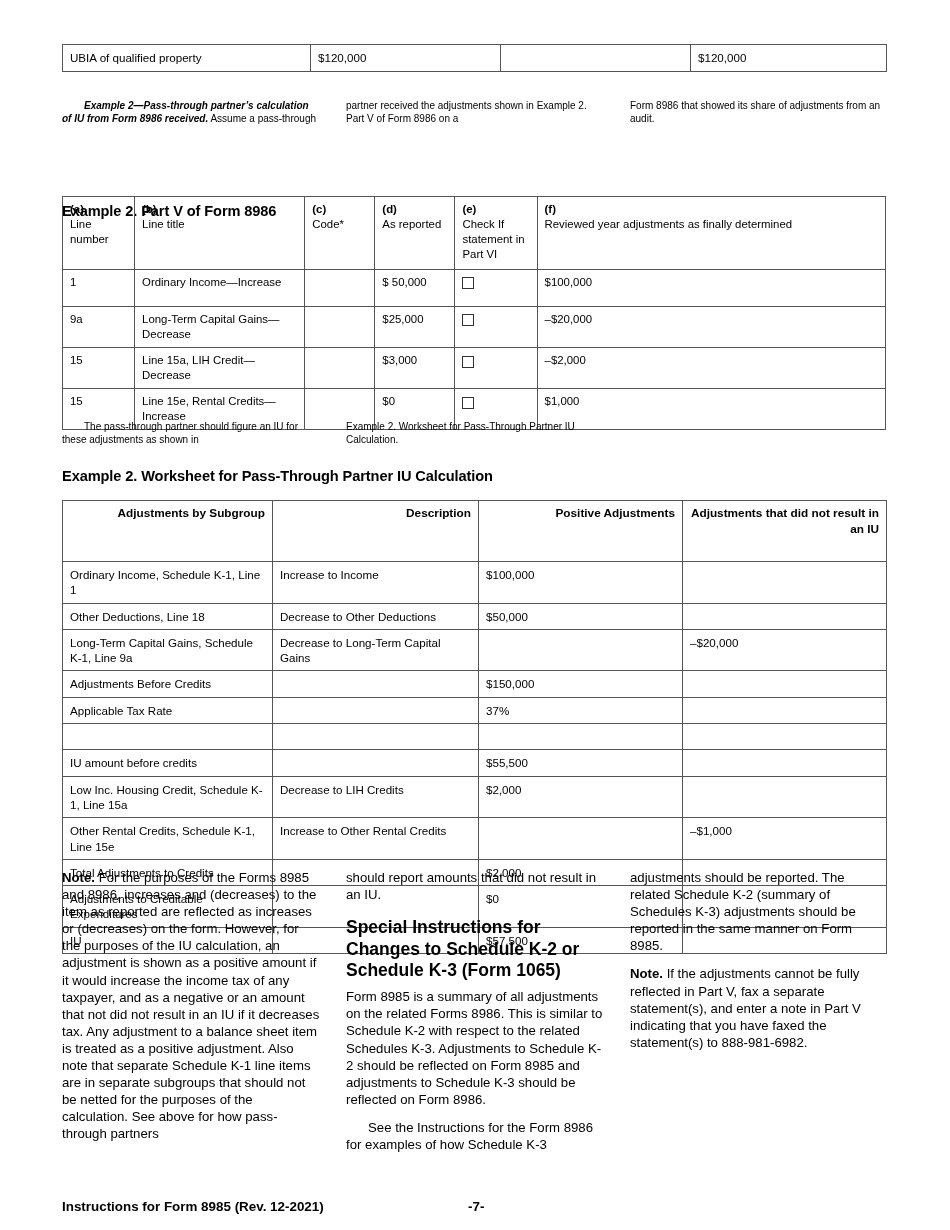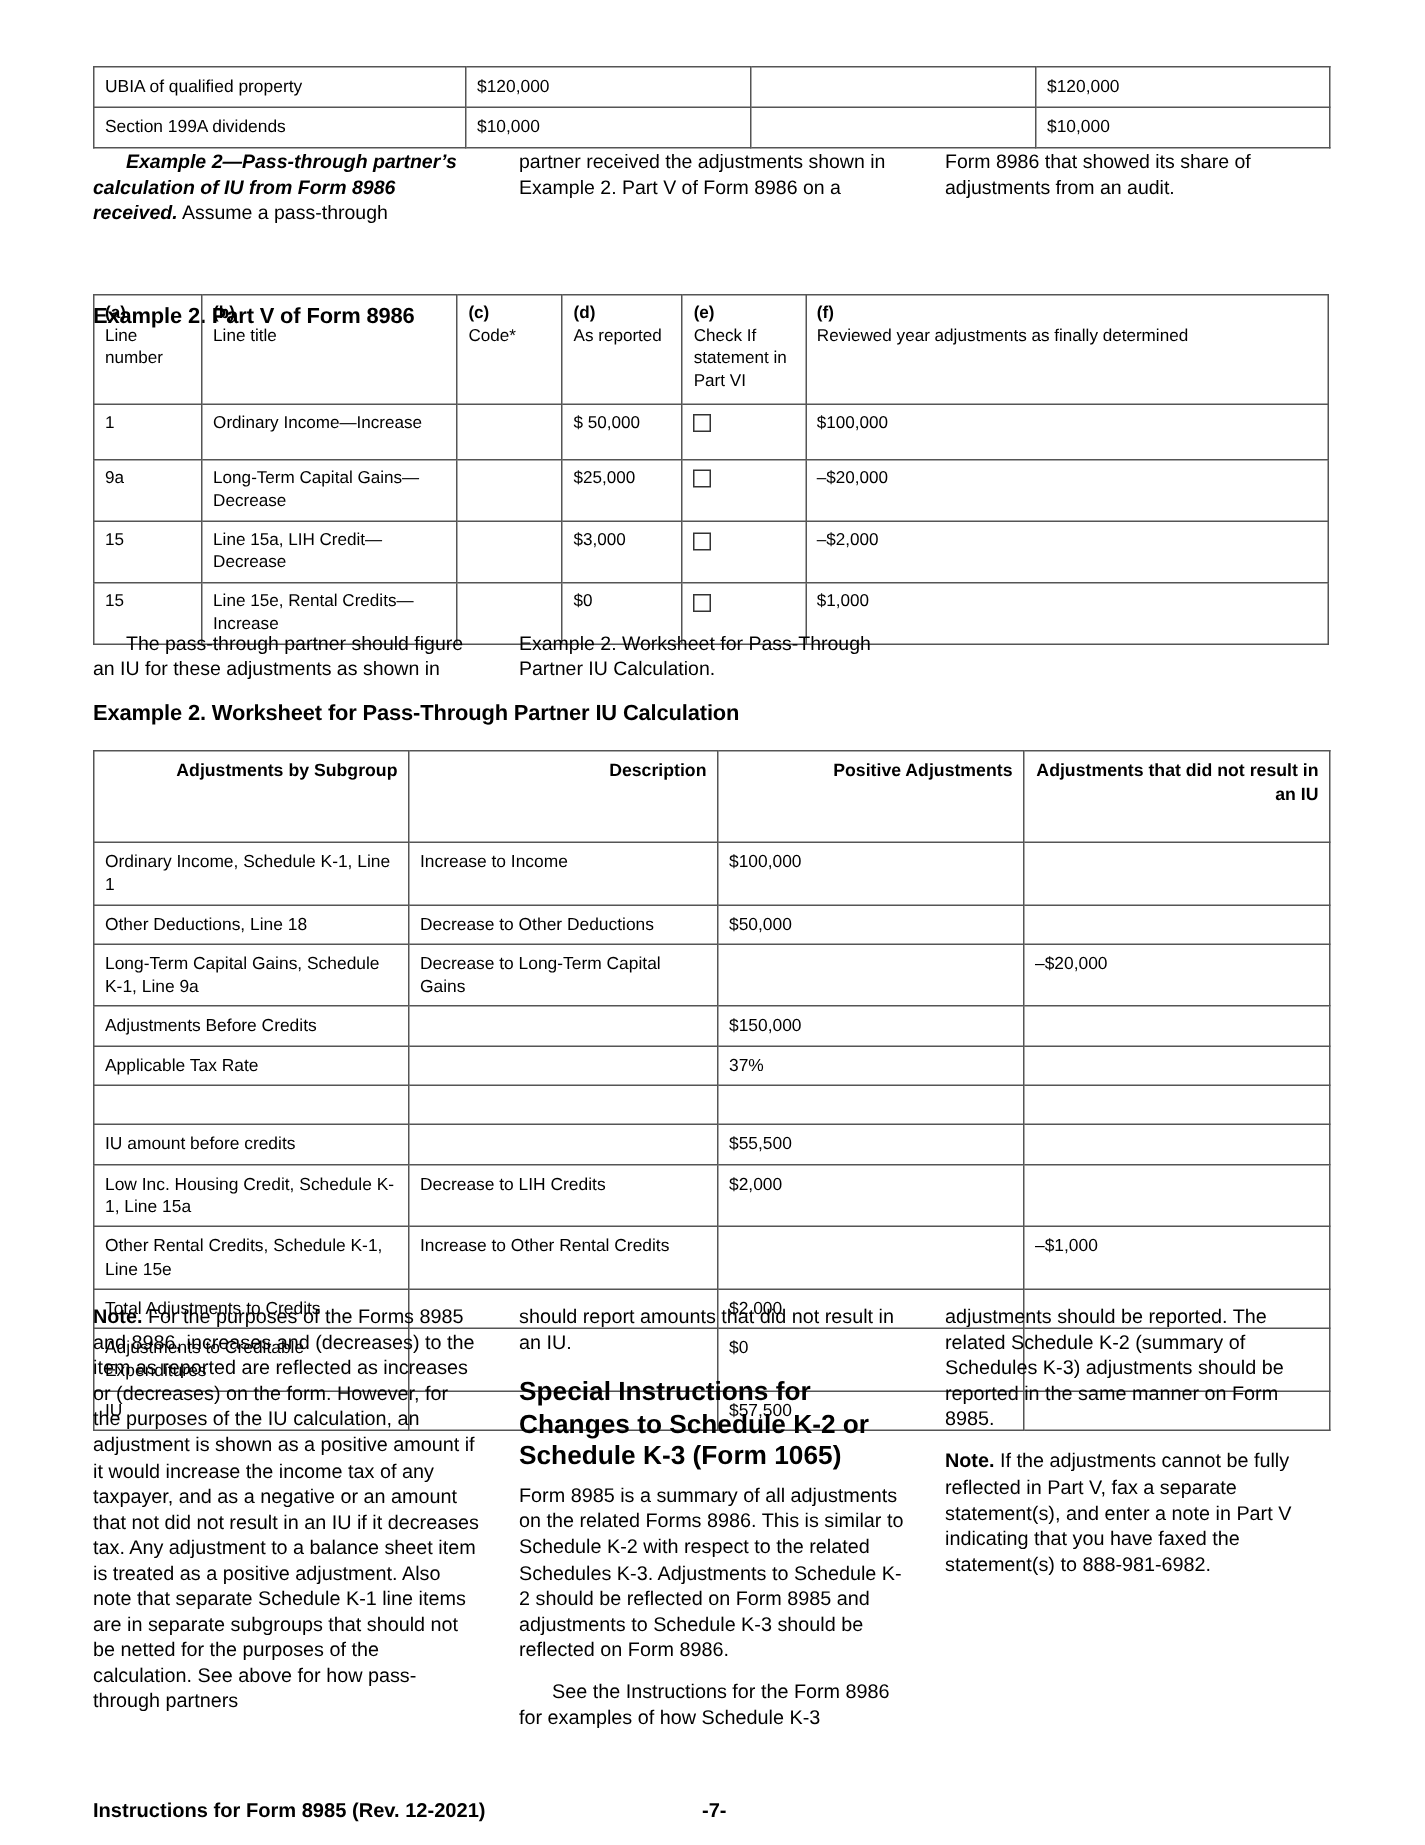--- a/index.html
+++ b/index.html
@@ -57,21 +57,21 @@
   
   .cols3 {
     position: absolute;
     display: flex;
     gap: 26px;
     width: 826px;
     left: 62px;
   }
   .col {
     width: 258px;
-    font-size: 13px;
+    font-size: 10px;
     line-height: 1.29;
   }
   .col p {
     margin: 0 0 11px 0;
   }
   .col p.indent {
     text-indent: 22px;
   }
   .bolditalic {
     font-weight: bold;
@@ -180,26 +180,20 @@
         <col style="width:190px">
         <col style="width:190px">
         <col style="width:196px">
     </colgroup>
     <tbody>
       <tr>
         <td>UBIA of qualified property</td>
         <td class="num">$120,000</td>
         <td class="num"></td>
         <td class="num">$120,000</td>
-      </tr>
-      <tr>
-        <td>Section 199A dividends</td>
-        <td class="num">$10,000</td>
-        <td class="num"></td>
-        <td class="num">$10,000</td>
       </tr>
     </tbody>
   </table>
 
   <div class="cols3" id="intro-cols">
     <div class="col">
       <p class="indent"><span class="bolditalic">Example 2—Pass-through partner’s calculation of IU from Form 8986 received.</span><span> Assume a pass-through</span></p>
     </div>
     <div class="col">
       <p>partner received the adjustments shown in Example 2. Part V of Form 8986 on a</p>

